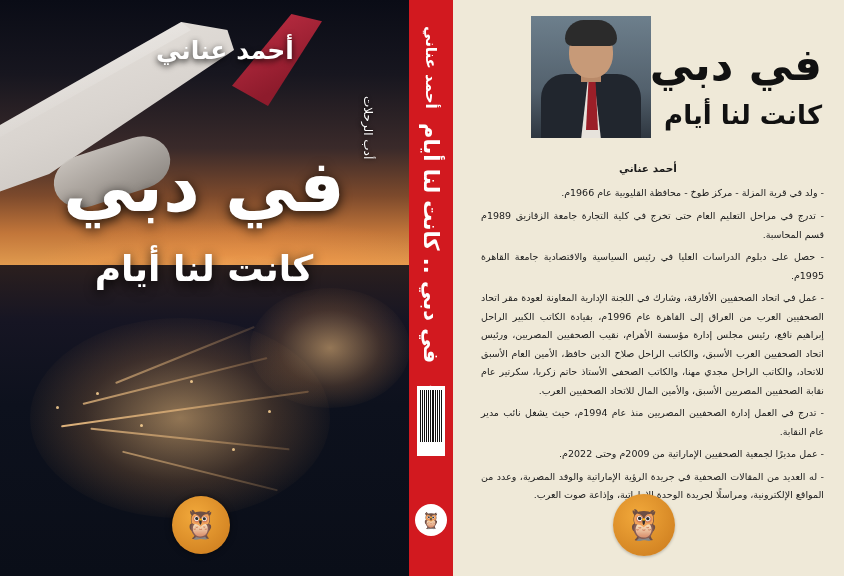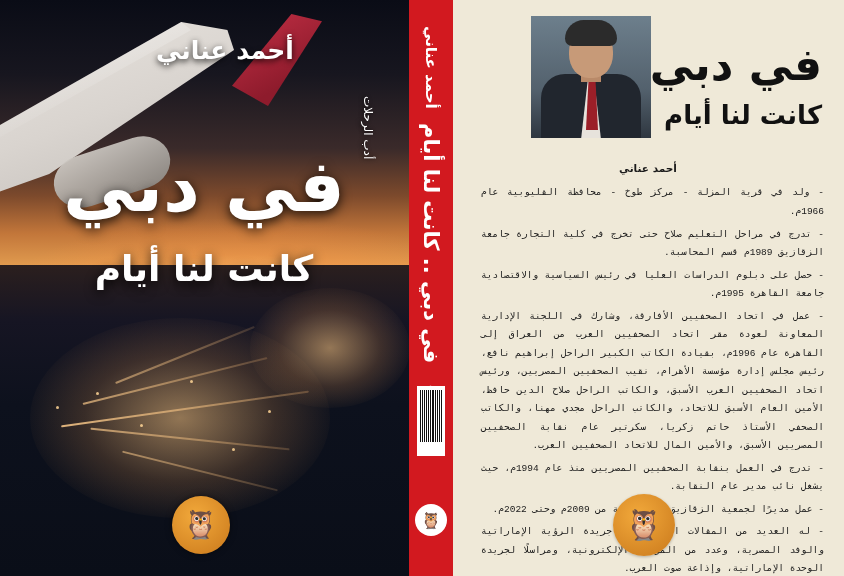--- a/index.html
+++ b/index.html
@@ -76,21 +76,21 @@
   .p-tie{position:absolute;left:55px;top:66px;width:12px;height:48px;background:#9b1f28;
         clip-path:polygon(20% 0,80% 0,100% 100%,0 100%);}
   .p-neck{position:absolute;left:50px;top:52px;width:20px;height:14px;background:#b98a69;}
 
   .front-title{position:absolute;right:22px;top:42px;width:240px;text-align:right;direction:rtl;color:#111;}
   .front-title .f1{font-size:44px;font-weight:bold;line-height:1.05;}
   .front-title .f2{font-size:26px;font-weight:bold;margin-top:12px;}
   .bio{position:absolute;right:20px;top:158px;width:352px;direction:rtl;text-align:justify;color:#1a1a1a;
         font-size:9.5px;line-height:1.95;}
   .bio .name{text-align:center;font-weight:bold;margin-bottom:6px;font-size:10.5px;}
-  .bio p{margin:0 0 4px 9px;font-family:Liberation Mono, monospace;}
+  .bio p{margin:0 0 4px 9px;}
   .logo-front{position:absolute;left:160px;bottom:20px;width:62px;height:62px;border-radius:50%;
         background:radial-gradient(circle at 40% 35%,#f2a93b,#c9781b);display:flex;align-items:center;justify-content:center;
         box-shadow:0 1px 3px rgba(0,0,0,.25);}
   .logo-front .bird{font-size:30px;color:#5a2a06;line-height:1;}
 </style>
 </head>
 <body>
 
 <div class="cover">
 
@@ -172,25 +172,25 @@
     </div>
 
     <div class="front-title">
       <div class="f1">في دبي</div>
       <div class="f2">كانت لنا أيام</div>
     </div>
 
     <div class="bio">
       <div class="name">أحمد عناني</div>
       <p>- ولد في قرية المزلة - مركز طوخ - محافظة القليوبية عام 1966م.</p>
-      <p>- تدرج في مراحل التعليم صلاح حتى تخرج في كلية التجارة جامعة الزقازيق 1989م قسم المحاسبة.</p>
+      <p>- تدرج في مراحل التعليم العام حتى تخرج في كلية التجارة جامعة الزقازيق 1989م قسم المحاسبة.</p>
       <p>- حصل على دبلوم الدراسات العليا في رئيس السياسية والاقتصادية جامعة القاهرة 1995م.</p>
       <p>- عمل في اتحاد الصحفيين الأفارقة، وشارك في اللجنة الإدارية المعاونة لعودة مقر اتحاد الصحفيين العرب من العراق إلى القاهرة عام 1996م، بقيادة الكاتب الكبير الراحل إبراهيم نافع، رئيس مجلس إدارة مؤسسة الأهرام، نقيب الصحفيين المصريين، ورئيس اتحاد الصحفيين العرب الأسبق، والكاتب الراحل صلاح الدين حافظ، الأمين العام الأسبق للاتحاد، والكاتب الراحل مجدي مهنا، والكاتب الصحفي الأستاذ حاتم زكريا، سكرتير عام نقابة الصحفيين المصريين الأسبق، والأمين المال للاتحاد الصحفيين العرب.</p>
-      <p>- تدرج في العمل بنقابة الصحفيين المصريين منذ عام 1994م، حيث يشغل نائب مدير عام النقابة.</p>
-      <p>- عمل مديرًا لجمعية الزقازيق الإماراتية من 2009م وحتى 2022م.</p>
+      <p>- تدرج في العمل إدارة الصحفيين المصريين منذ عام 1994م، حيث يشغل نائب مدير عام النقابة.</p>
+      <p>- عمل مديرًا لجمعية الصحفيين الإماراتية من 2009م وحتى 2022م.</p>
       <p>- له العديد من المقالات الصحفية في جريدة الرؤية الإماراتية والوفد المصرية، وعدد من المواقع الإلكترونية، ومراسلًا لجريدة الوحدة الإماراتية، وإذاعة صوت العرب.</p>
     </div>
 
     <div class="logo-front">
       <span class="bird">🦉</span>
     </div>
   </div>
 
 </div>
 

